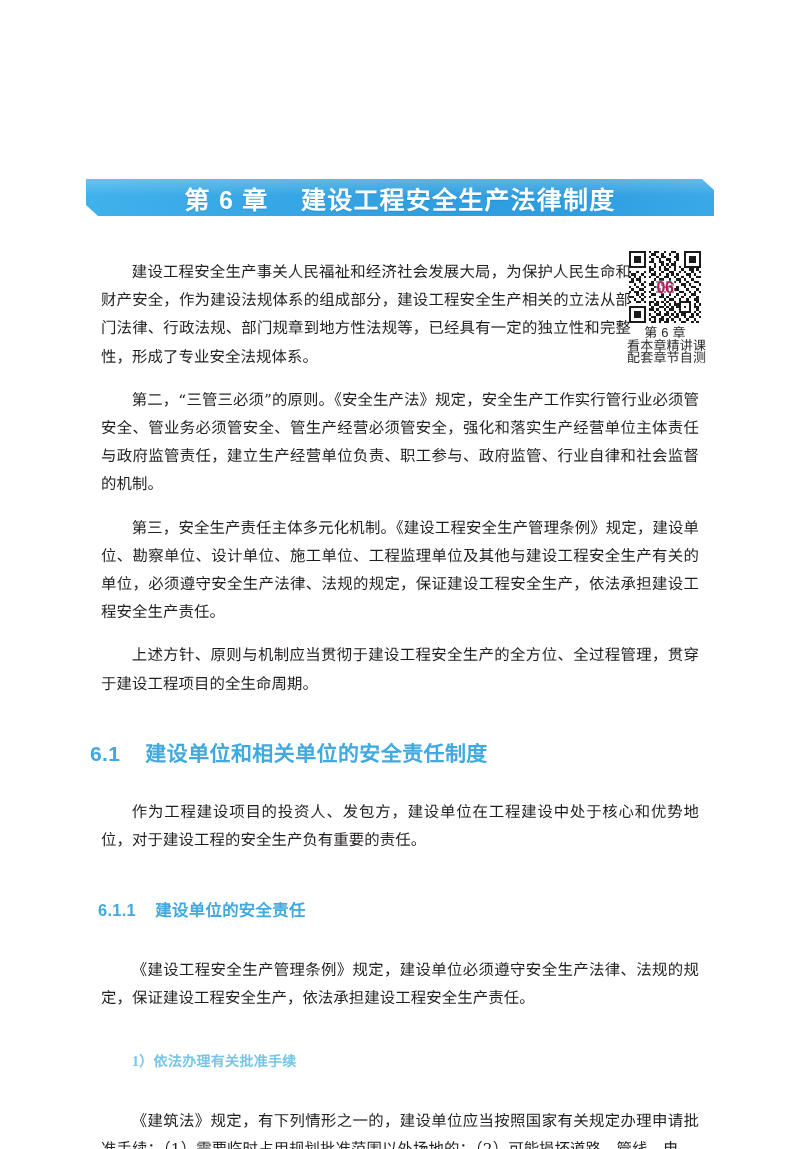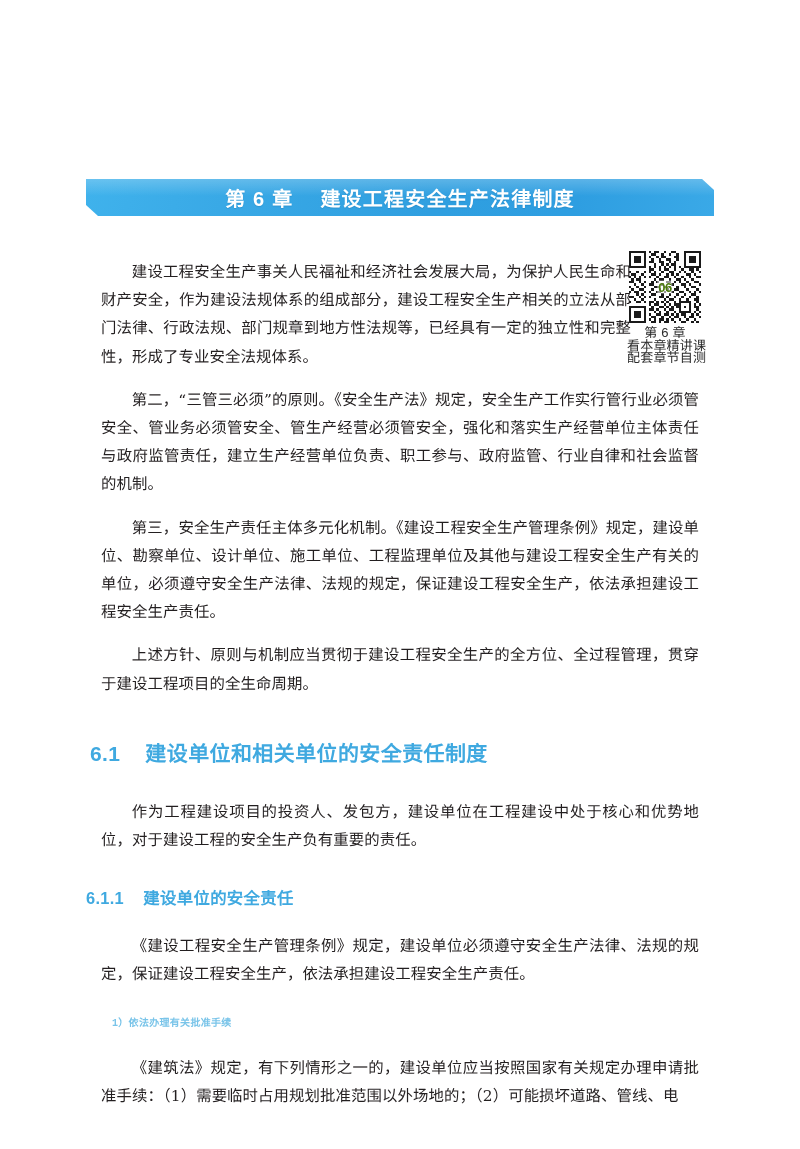--- a/index.html
+++ b/index.html
@@ -63,21 +63,21 @@
     pointer-events: none;
   }
   .chapter-title {
     position: absolute;
     inset: 0;
     display: flex;
     align-items: center;
     justify-content: center;
     font-family: "Liberation Sans", "DejaVu Sans", sans-serif;
     font-weight: bold;
-    font-size: 20px;
+    font-size: 25px;
     letter-spacing: 1.2px;
     color: #ffffff;
     white-space: pre;
     text-shadow: 0 1px 1px rgba(0,70,120,0.18);
   }
 
   
   .content {
     position: absolute;
     left: 86px;
@@ -114,23 +114,23 @@
     margin: 0 auto;
     background: #ffffff;
   }
   .qr-code svg { display: block; }
   .qr-center-label {
     position: absolute;
     left: 50%;
     top: 50%;
     transform: translate(-50%, -50%);
     font-family: "Liberation Sans", "DejaVu Sans", sans-serif;
-    font-size: 13px;
+    font-size: 16px;
     font-weight: bold;
-    color: #4d7c0f;
+    color: #be185d;
     letter-spacing: -0.5px;
     background: rgba(255,255,255,0.55);
     padding: 0 1px;
     line-height: 13px;
   }
   .qr-caption {
     margin-top: 4px;
     font-family: "Liberation Sans", "DejaVu Sans", sans-serif;
     font-size: 13px;
     line-height: 12.6px;
@@ -143,33 +143,33 @@
   h2.h-sec {
     margin: 4px;
     font-family: "Liberation Sans", "DejaVu Sans", sans-serif;
     font-weight: bold;
     font-size: 21px;
     color: #3fa9e0;
     letter-spacing: 0.4px;
     white-space: pre;
   }
   h3.h-sub {
-    margin: 0;
+    margin: 12px;
     font-family: "Liberation Sans", "DejaVu Sans", sans-serif;
     font-weight: bold;
     font-size: 16.4px;
     color: #3fa9e0;
     letter-spacing: 0.3px;
     white-space: pre;
   }
   h4.h-item {
-    margin: 6px;
-    font-family: Liberation Mono, monospace;
+    margin: 18px;
+    font-family: Liberation Serif, serif;
     font-weight: bold;
-    font-size: 10px;
+    font-size: 14px;
     color: #79c4e9;
     letter-spacing: 0.3px;
     text-indent: 2em;
     white-space: pre;
   }
 
   .sp-12 { height: 12px; }
   .sp-16 { height: 16px; }
   .sp-20 { height: 20px; }
   .sp-8  { height: 8px; }

